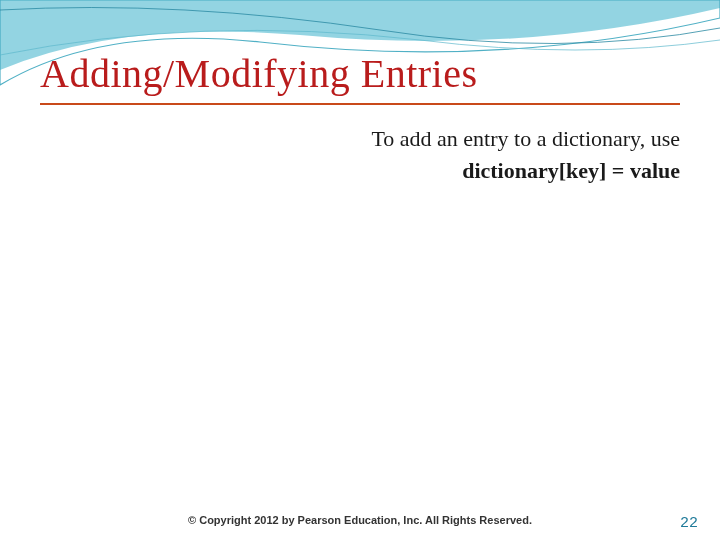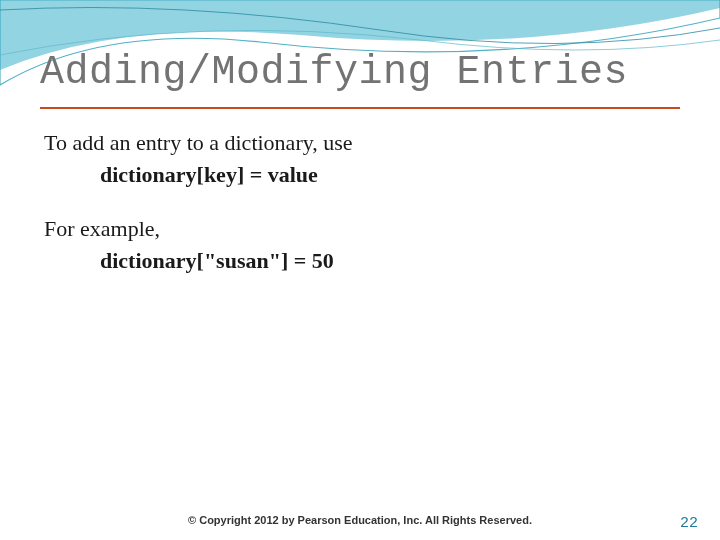--- a/index.html
+++ b/index.html
@@ -14,45 +14,45 @@
     top: 0; left: 0;
     width: 720px; height: 110px;
     z-index: 0;
   }
   .content {
     position: relative;
     z-index: 1;
     padding: 50px 40px 0 40px;
   }
   .title {
-    font-family: Liberation Mono, monospace;
+    font-family: Liberation Serif, serif;
     font-weight: 300;
     font-size: 40px;
-    color: #737373;
-    margin-bottom: 12px;
+    color: #b91c1c;
+    margin-bottom: 6px;
     letter-spacing: 0.5px;
   }
   .underline {
     height: 2px;
     background: #c94a1a;
     width: 640px;
     margin-bottom: 18px;
   }
   .body-text {
     font-size: 22px;
     color: #1a1a1a;
     line-height: 1.45;
     padding-left: 4px;
   }
   .indent {
     padding-left: 56px;
     display: block;
     font-weight: bold;
   }
-  .para { margin-bottom: 22px; }
+  .para { margin-bottom: 22px; text-align: right; }
   .footer {
     position: absolute;
     bottom: 14px;
     width: 720px;
     text-align: center;
     font-family: Arial, sans-serif;
     font-size: 11px;
     color: #333;
     font-weight: bold;
   }
@@ -77,21 +77,17 @@
 
 <div class="content">
   <div class="title">Adding/Modifying Entries</div>
   <div class="underline"></div>
 
   <div class="body-text">
     <div class="para">
       <span>To add an entry to a dictionary, use</span><br>
       <span class="indent">dictionary[key] = value</span>
     </div>
-    <div class="para">
-      <span>For example,</span><br>
-      <span class="indent">dictionary["susan"] = 50</span>
-    </div>
   </div>
 </div>
 
 <div class="footer">© Copyright 2012 by Pearson Education, Inc. All Rights Reserved.</div>
 <div class="pagenum">22</div>
 
 </body></html>

